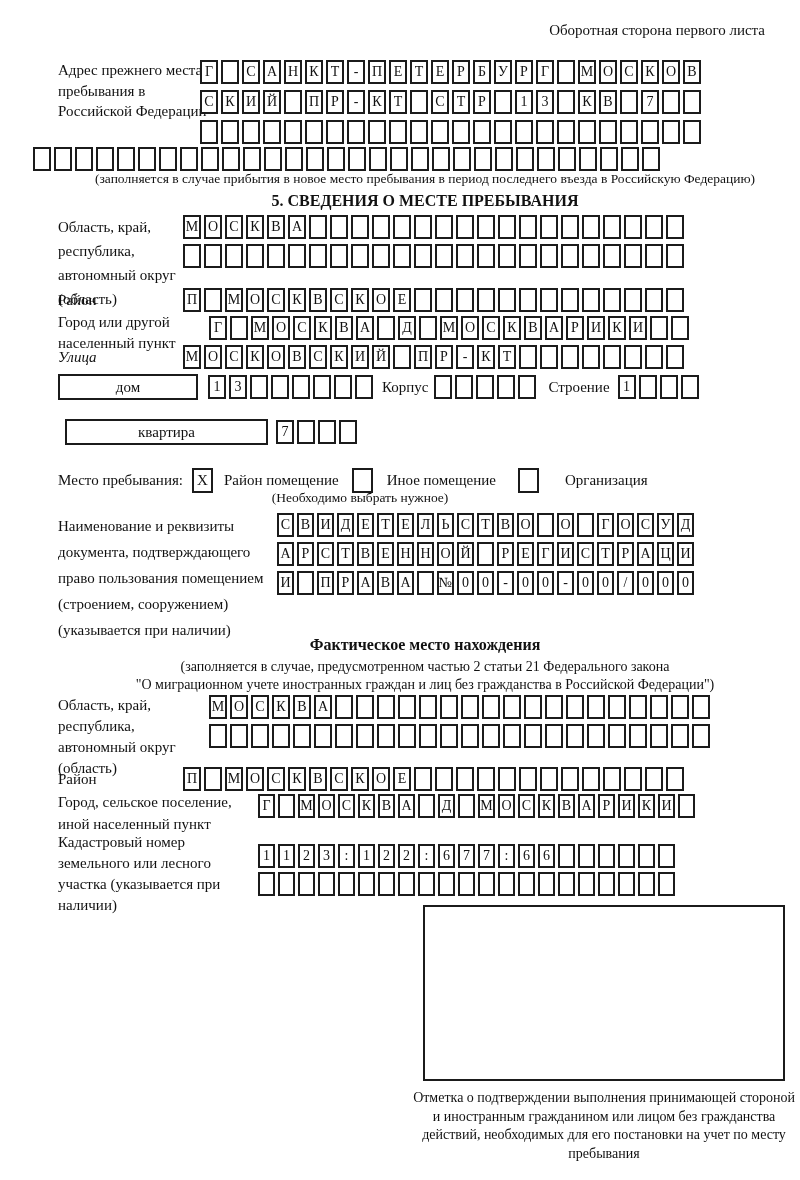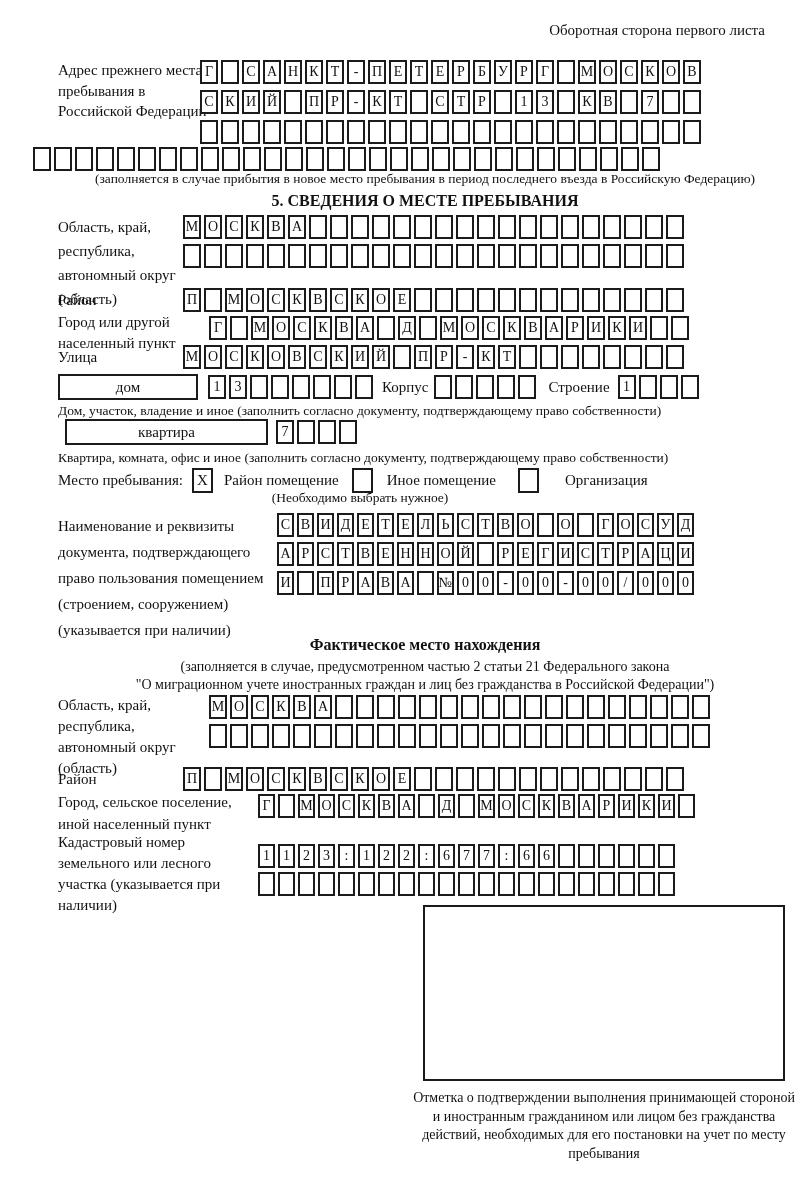--- a/index.html
+++ b/index.html
@@ -260,21 +260,21 @@
       <span class="cell">В</span>
       <span class="cell">А</span>
       <span class="cell">Р</span>
       <span class="cell">И</span>
       <span class="cell">К</span>
       <span class="cell">И</span>
       <span class="cell"></span>
       <span class="cell"></span>
     </div>
 
-  <div class="abs lbl" style="left:33px;top:347px;">Улица</div>
+  <div class="abs lbl" style="left:33px;top:347px;font-style:italic;">Улица</div>
   <div class="abs cells" style="left:158px;top:345px;">
       <span class="cell">М</span>
       <span class="cell">О</span>
       <span class="cell">С</span>
       <span class="cell">К</span>
       <span class="cell">О</span>
       <span class="cell">В</span>
       <span class="cell">С</span>
       <span class="cell">К</span>
       <span class="cell">И</span>
@@ -316,32 +316,30 @@
         <span class="cell"></span>
       </div>
     <div class="lbl" style="margin-left:12px;">Строение</div>
     <div class="cells" style="margin-left:8px;">
         <span class="cell">1</span>
         <span class="cell"></span>
         <span class="cell"></span>
         <span class="cell"></span>
       </div>
   </div>
-  <div class="abs note" style="left:33px;top:403px;">Дом, участок, владение и иное (заполнить согласно документу, подтверждающему право собственности)</div>
 
   <div class="abs inline-row" style="left:33px;top:419px;padding-left:7px;">
     <div class="labelbox" style="width:203px;">квартира</div>
     <div class="cells" style="margin-left:8px;">
         <span class="cell">7</span>
         <span class="cell"></span>
         <span class="cell"></span>
         <span class="cell"></span>
       </div>
   </div>
-  <div class="abs note" style="left:33px;top:450px;">Квартира, комната, офис и иное (заполнить согласно документу, подтверждающему право собственности)</div>
 
   <div class="abs inline-row" style="left:33px;top:468px;">
     <div class="lbl">Место пребывания:</div>
     <span class="chk" style="margin-left:9px;">X</span>
     <div class="lbl" style="margin-left:11px;">Район помещение</div>
     <span class="chk" style="margin-left:13px;"></span>
     <div class="lbl" style="margin-left:14px;">Иное помещение</div>
     <span class="chk" style="margin-left:22px;"></span>
     <div class="lbl" style="margin-left:26px;">Организация</div>
   </div>

